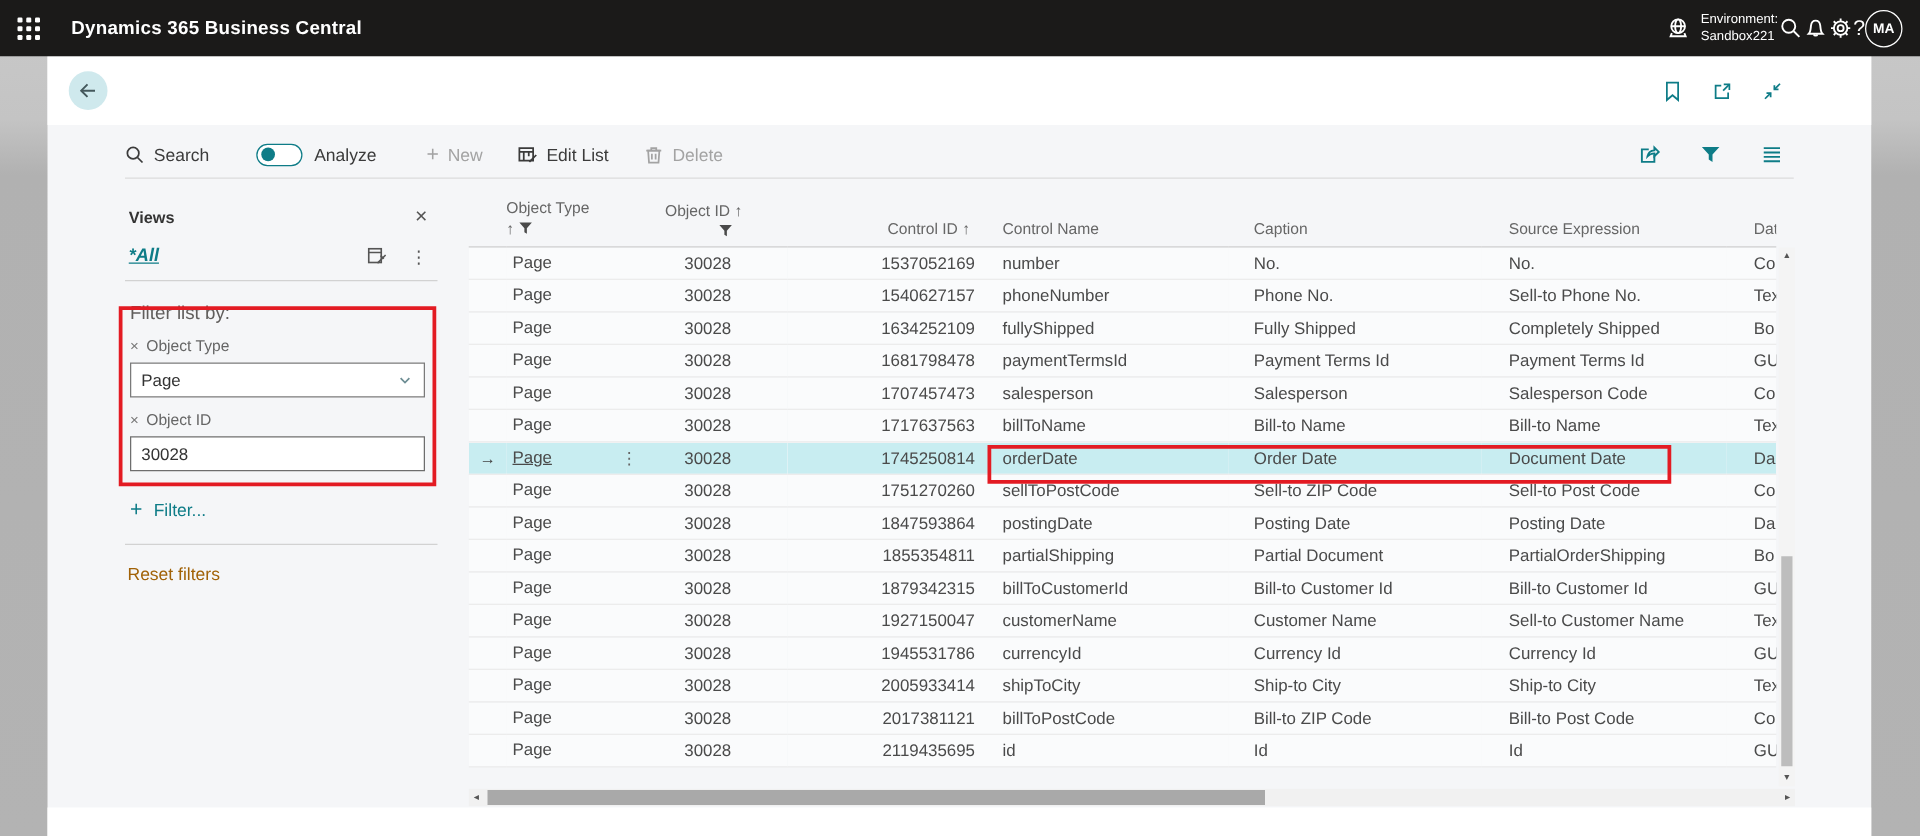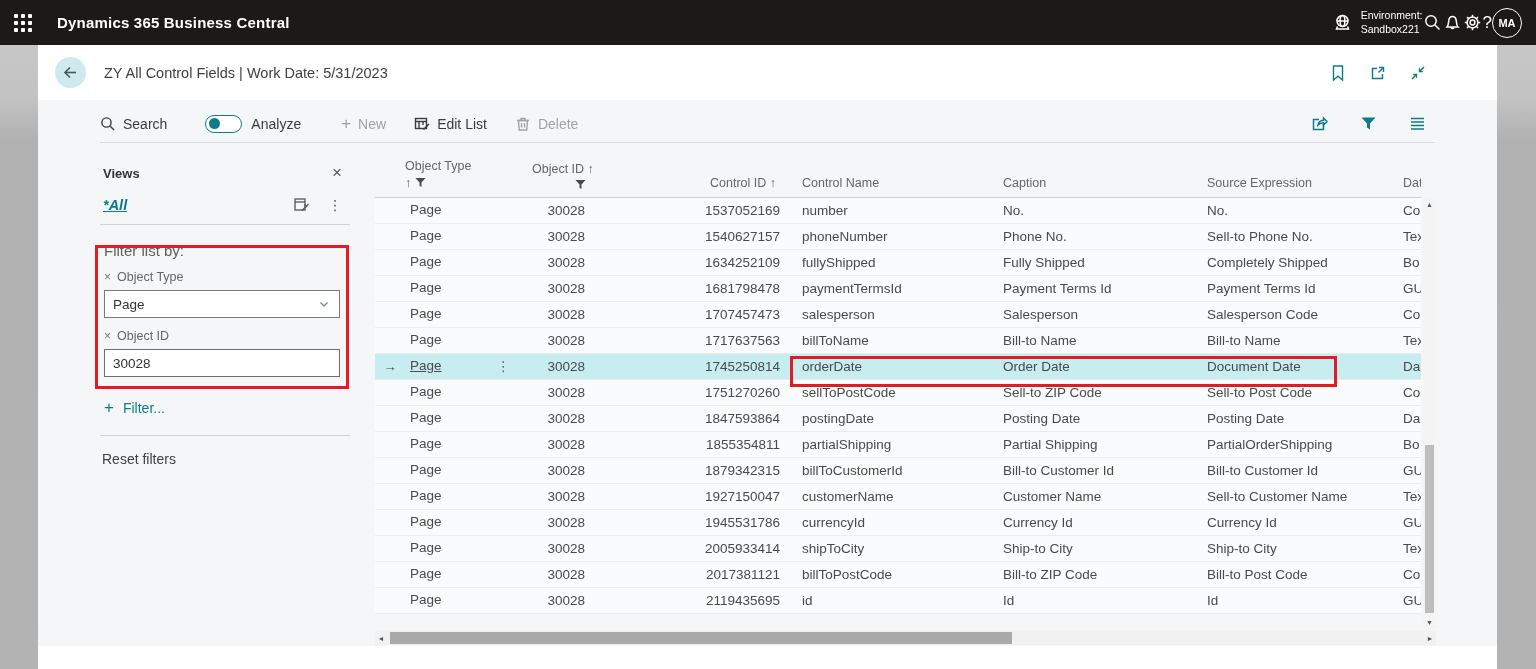--- a/index.html
+++ b/index.html
@@ -71,21 +71,21 @@
     margin:11px 0 0 4px; }
   .flt-x { color:#777; font-size:12px; cursor:pointer; }
   .flt-select { margin:6px 0 0 4px; width:236px; height:28px; border:1px solid #7a7a7a; background:#fff;
     display:flex; align-items:center; padding:0 8px; font-size:13.5px; color:#333; cursor:pointer; }
   .flt-select svg { margin-left:auto; stroke:#6f8f95; fill:none; stroke-width:1.4; }
   .flt-input { margin:6px 0 0 4px; width:236px; height:28px; border:1px solid #6e6e6e; background:#fff;
     padding:0 8px; font-size:13.5px; color:#333; font-family:"Liberation Sans",sans-serif; }
   .add-filter { display:flex; align-items:center; gap:9px; color:#0e7c87; font-size:14px;
     margin:21px 0 0 4px; cursor:pointer; }
   .add-filter .plus { font-size:17px; }
-  .reset-link { color:#404040; font-size:14px; margin:15px 0 0 2px; cursor:pointer; }
+  .reset-link { color:#a16207; font-size:14px; margin:15px 0 0 2px; cursor:pointer; }
 
   
   .anno { position:absolute; border:3px solid #e31b23; pointer-events:none; z-index:20; }
   .anno-filter { left:57px; top:200px; width:254px; height:144px; }
   .anno-row { left:415px; top:206px; width:547px; height:31px; }
 
   
   .table-area { position:absolute; left:337px; top:105px; width:1062px; }
   table { border-collapse:collapse; table-layout:fixed; width:1046px; }
   col.c-mark{width:30px} col.c-otype{width:115px} col.c-oid{width:110px}
@@ -195,21 +195,20 @@
 
 <div class="card">
 
   <div class="card-header">
     <div class="back-btn">
       <svg width="17" height="17" viewBox="0 0 17 17">
           <line x1="3" y1="8.5" x2="14" y2="8.5"></line>
           <polyline points="8,3.5 3,8.5 8,13.5" fill="none"></polyline>
         </svg>
     </div>
-    <div class="page-title">ZY All Control Fields | Work Date: 5/31/2023</div>
     <div class="header-icons">
       <span class="hdr-icon">
         <svg width="18" height="18" viewBox="0 0 18 18">
             <path d="M4.5 2 H13.5 V16 L9 12.2 L4.5 16 Z"></path>
           </svg>
       </span>
       <span class="hdr-icon">
         <svg width="18" height="18" viewBox="0 0 18 18">
             <path d="M8 4.5 H3.5 V14.5 H13.5 V10"></path>
             <polyline points="10,3.5 14.5,3.5 14.5,8"></polyline>
@@ -467,21 +466,21 @@
     <td class="td-cap">Posting Date</td>
     <td class="td-sexp">Posting Date</td>
     <td class="td-dt">Da</td>
   </tr>
           <tr>
     <td class="td-mark"><span class="row-arrow">→</span></td>
     <td class="td-otype"><span class="row-dots">⋮</span><span class="val">Page</span></td>
     <td class="td-oid">30028</td>
     <td class="td-cid">1855354811</td>
     <td class="td-cname">partialShipping</td>
-    <td class="td-cap">Partial Shipping</td>
+    <td class="td-cap">Partial Document</td>
     <td class="td-sexp">PartialOrderShipping</td>
     <td class="td-dt">Bo</td>
   </tr>
           <tr>
     <td class="td-mark"><span class="row-arrow">→</span></td>
     <td class="td-otype"><span class="row-dots">⋮</span><span class="val">Page</span></td>
     <td class="td-oid">30028</td>
     <td class="td-cid">1879342315</td>
     <td class="td-cname">billToCustomerId</td>
     <td class="td-cap">Bill-to Customer Id</td>

